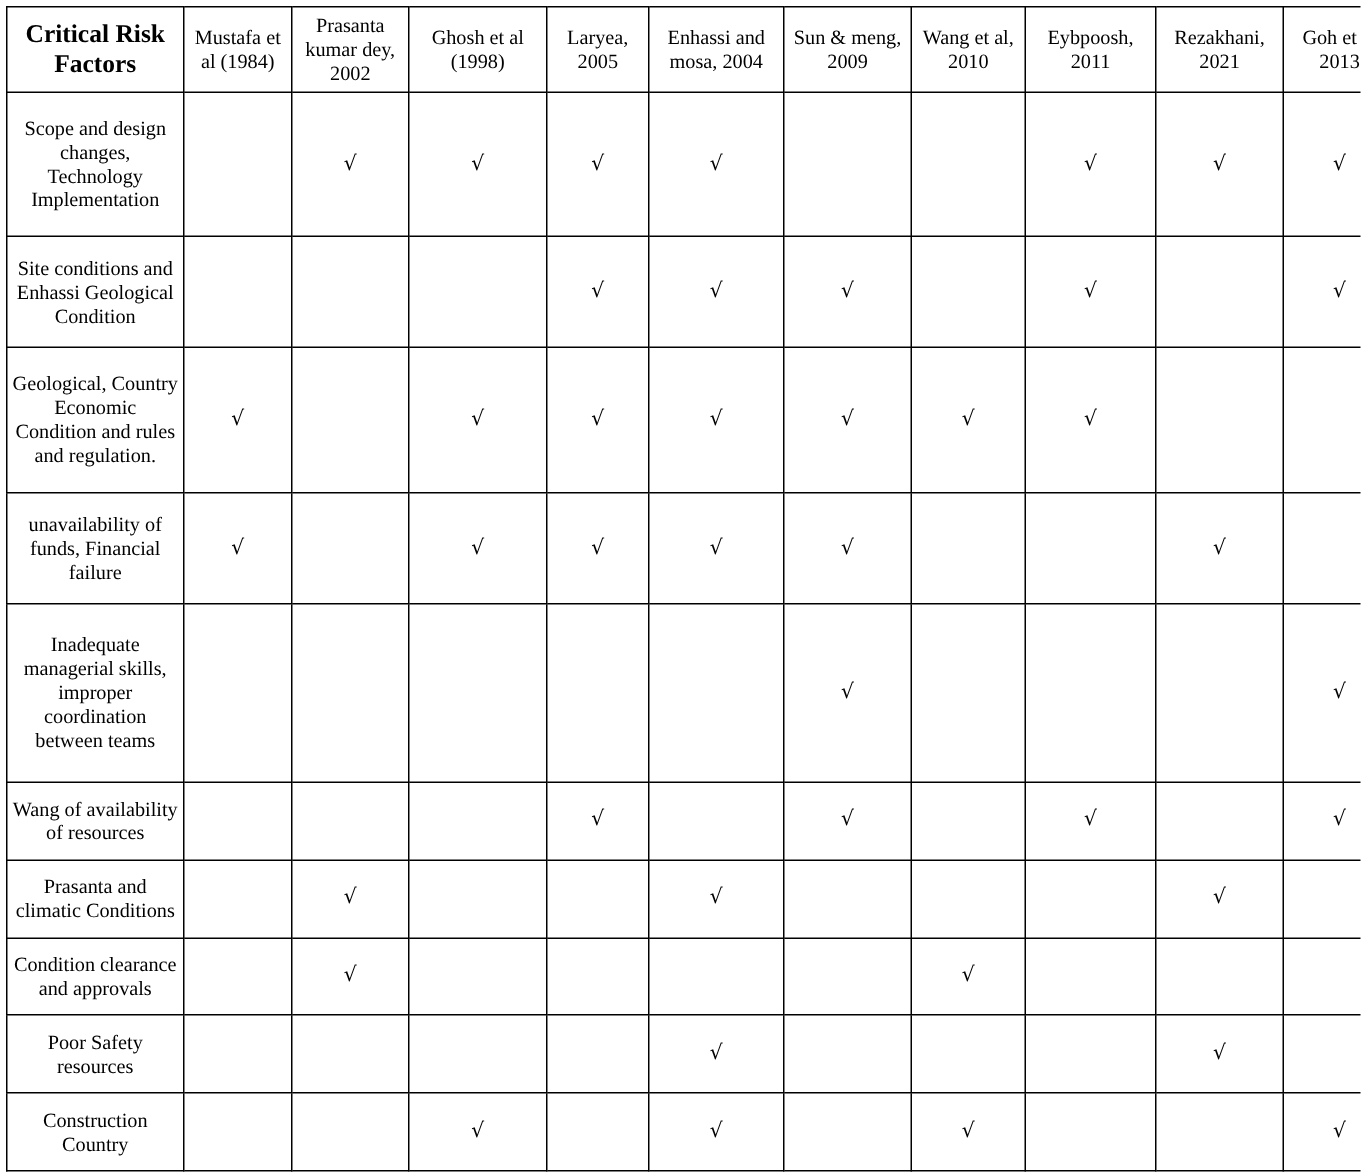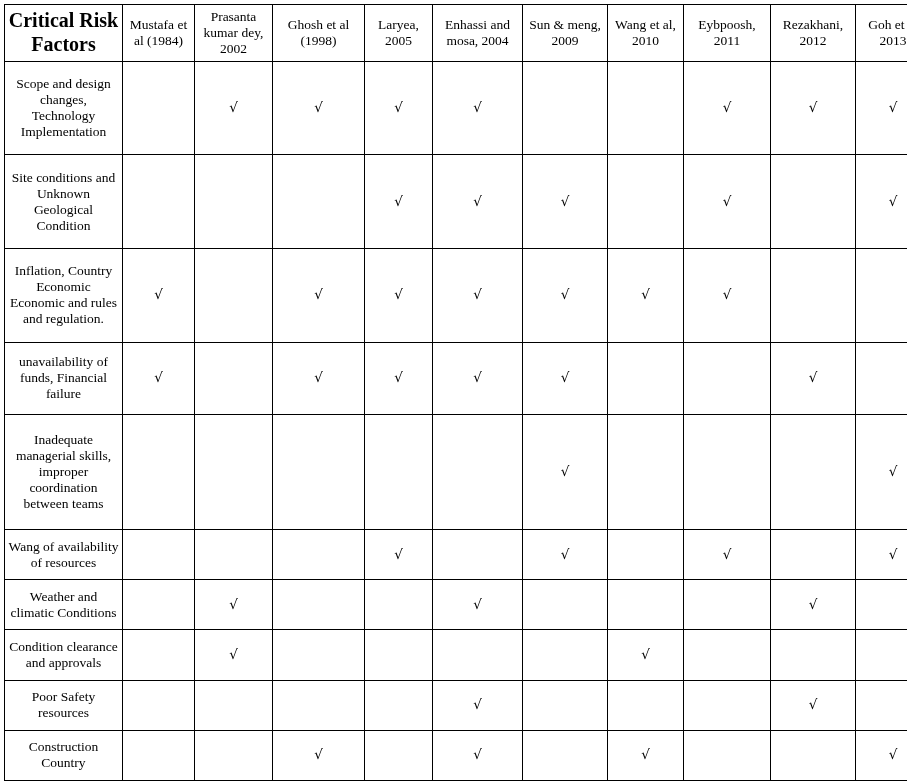--- a/index.html
+++ b/index.html
@@ -36,21 +36,21 @@
     font-size: 13.5px;
     word-wrap: break-word;
   }
   table.risk-table thead th {
     font-weight: normal;
     font-size: 13.5px;
     padding: 4px 2px;
   }
   table.risk-table thead th.corner {
     font-weight: bold;
-    font-size: 20px;
+    font-size: 17px;
     margin-left: 23px;
   }
   td.rowhead {
     font-size: 13.5px;
     padding: 4px 4px;
   }
   td.mark {
     font-size: 15px;
     font-family: "DejaVu Sans", sans-serif;
   }
@@ -89,53 +89,53 @@
       <tr>
         <th class="corner">Critical Risk Factors</th>
         <th>Mustafa et al (1984)</th>
         <th>Prasanta kumar dey, 2002</th>
         <th>Ghosh et al (1998)</th>
         <th>Laryea, 2005</th>
         <th>Enhassi and mosa, 2004</th>
         <th>Sun &amp; meng, 2009</th>
         <th>Wang et al, 2010</th>
         <th>Eybpoosh, 2011</th>
-        <th>Rezakhani, 2012</th>
+        <th>Rezakhani, 2021</th>
         <th>Goh et al 2013</th>
       </tr>
     </thead>
     <tbody id="table-body">
         <tr>
           <td class="rowhead">Scope and design changes, Technology Implementation</td>
           <td class="mark"></td>
           <td class="mark">√</td>
           <td class="mark">√</td>
           <td class="mark">√</td>
           <td class="mark">√</td>
           <td class="mark"></td>
           <td class="mark"></td>
           <td class="mark">√</td>
           <td class="mark">√</td>
           <td class="mark">√</td>
         </tr>
         <tr>
-          <td class="rowhead">Site conditions and Unknown Geological Condition</td>
-          <td class="mark"></td>
-          <td class="mark"></td>
-          <td class="mark"></td>
-          <td class="mark">√</td>
-          <td class="mark">√</td>
-          <td class="mark">√</td>
-          <td class="mark"></td>
-          <td class="mark">√</td>
-          <td class="mark"></td>
-          <td class="mark">√</td>
-        </tr>
-        <tr>
-          <td class="rowhead">Inflation, Country Economic Economic and rules and regulation.</td>
+          <td class="rowhead">Site conditions and Enhassi Geological Condition</td>
+          <td class="mark"></td>
+          <td class="mark"></td>
+          <td class="mark"></td>
+          <td class="mark">√</td>
+          <td class="mark">√</td>
+          <td class="mark">√</td>
+          <td class="mark"></td>
+          <td class="mark">√</td>
+          <td class="mark"></td>
+          <td class="mark">√</td>
+        </tr>
+        <tr>
+          <td class="rowhead">Geological, Country Economic Condition and rules and regulation.</td>
           <td class="mark">√</td>
           <td class="mark"></td>
           <td class="mark">√</td>
           <td class="mark">√</td>
           <td class="mark">√</td>
           <td class="mark">√</td>
           <td class="mark">√</td>
           <td class="mark">√</td>
           <td class="mark"></td>
           <td class="mark"></td>
@@ -173,21 +173,21 @@
           <td class="mark"></td>
           <td class="mark">√</td>
           <td class="mark"></td>
           <td class="mark">√</td>
           <td class="mark"></td>
           <td class="mark">√</td>
           <td class="mark"></td>
           <td class="mark">√</td>
         </tr>
         <tr>
-          <td class="rowhead">Weather and climatic Conditions</td>
+          <td class="rowhead">Prasanta and climatic Conditions</td>
           <td class="mark"></td>
           <td class="mark">√</td>
           <td class="mark"></td>
           <td class="mark"></td>
           <td class="mark">√</td>
           <td class="mark"></td>
           <td class="mark"></td>
           <td class="mark"></td>
           <td class="mark">√</td>
           <td class="mark"></td>

